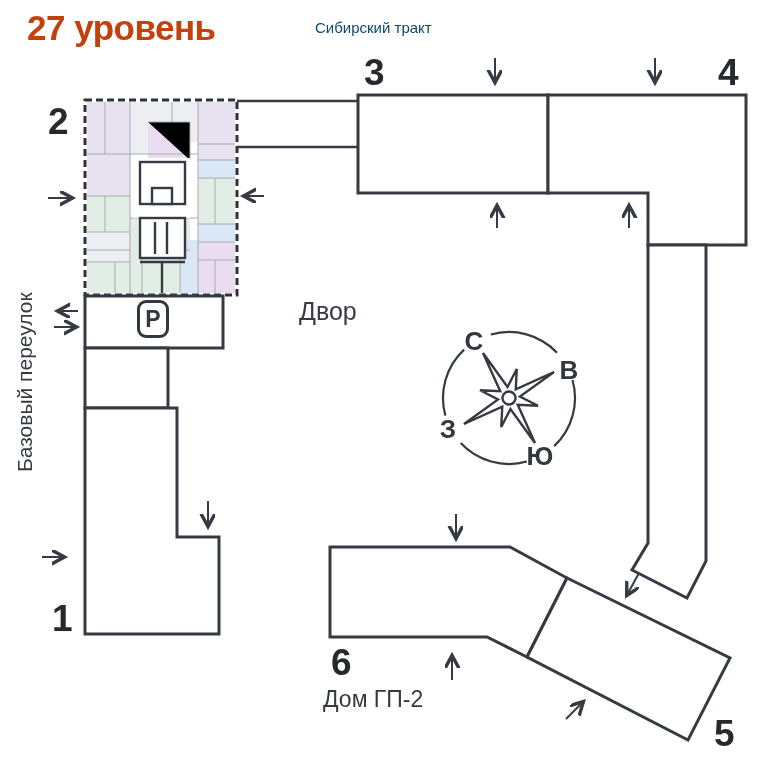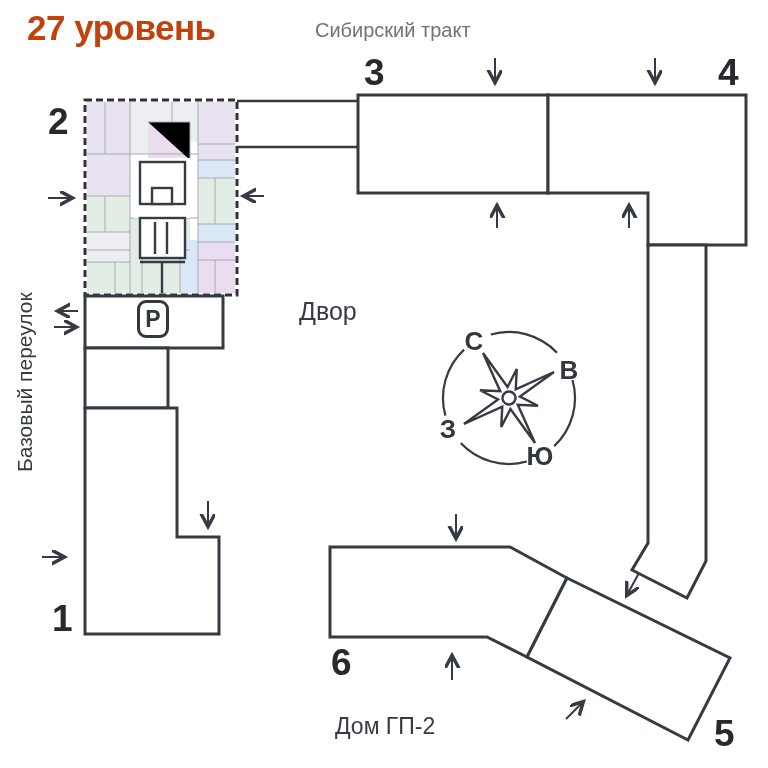--- a/index.html
+++ b/index.html
@@ -2,27 +2,27 @@
 <html><head>
 <meta charset="utf-8">
 <style>
   html,body{margin:0;padding:0;}
   body{
     width:768px;height:768px;position:relative;background:#ffffff;
     font-family:"Liberation Sans", sans-serif;color:#363b43;overflow:hidden;
   }
   .abs{position:absolute;white-space:nowrap;}
   .page-title{left:27px;top:8px;font-size:35px;font-weight:bold;color:#c2410c;letter-spacing:-0.5px;}
-  .street-top{left:315px;top:19px;font-size:20px;color:#737373;}
+  .street-top{left:315px;top:19px;font-size:15px;color:#0c4a6e;}
   .street-left{
     left:13px;top:472px;font-size:21px;color:#363b43;
     transform:rotate(-90deg);transform-origin:0 0;
   }
   .courtyard{left:299px;top:297px;font-size:25px;color:#363b43;}
-  .house{left:323px;top:713px;font-size:23px;color:#363b43;margin-left:12px;}
+  .house{left:323px;top:686px;font-size:23px;color:#363b43;}
   .bnum{font-size:37px;font-weight:bold;color:#27292e;line-height:1;}
   .b1{left:52px;top:600px;}
   .b2{left:48px;top:103px;}
   .b3{left:364px;top:54px;}
   .b4{left:718px;top:54px;}
   .b5{left:714px;top:715px;}
   .b6{left:331px;top:644px;}
   .cletter{font-size:26px;font-weight:600;color:#33373e;transform:translate(-50%,-50%);}
   .parking{
     left:137px;top:300px;width:26px;height:32px;border:3px solid #33373e;border-radius:9px;

